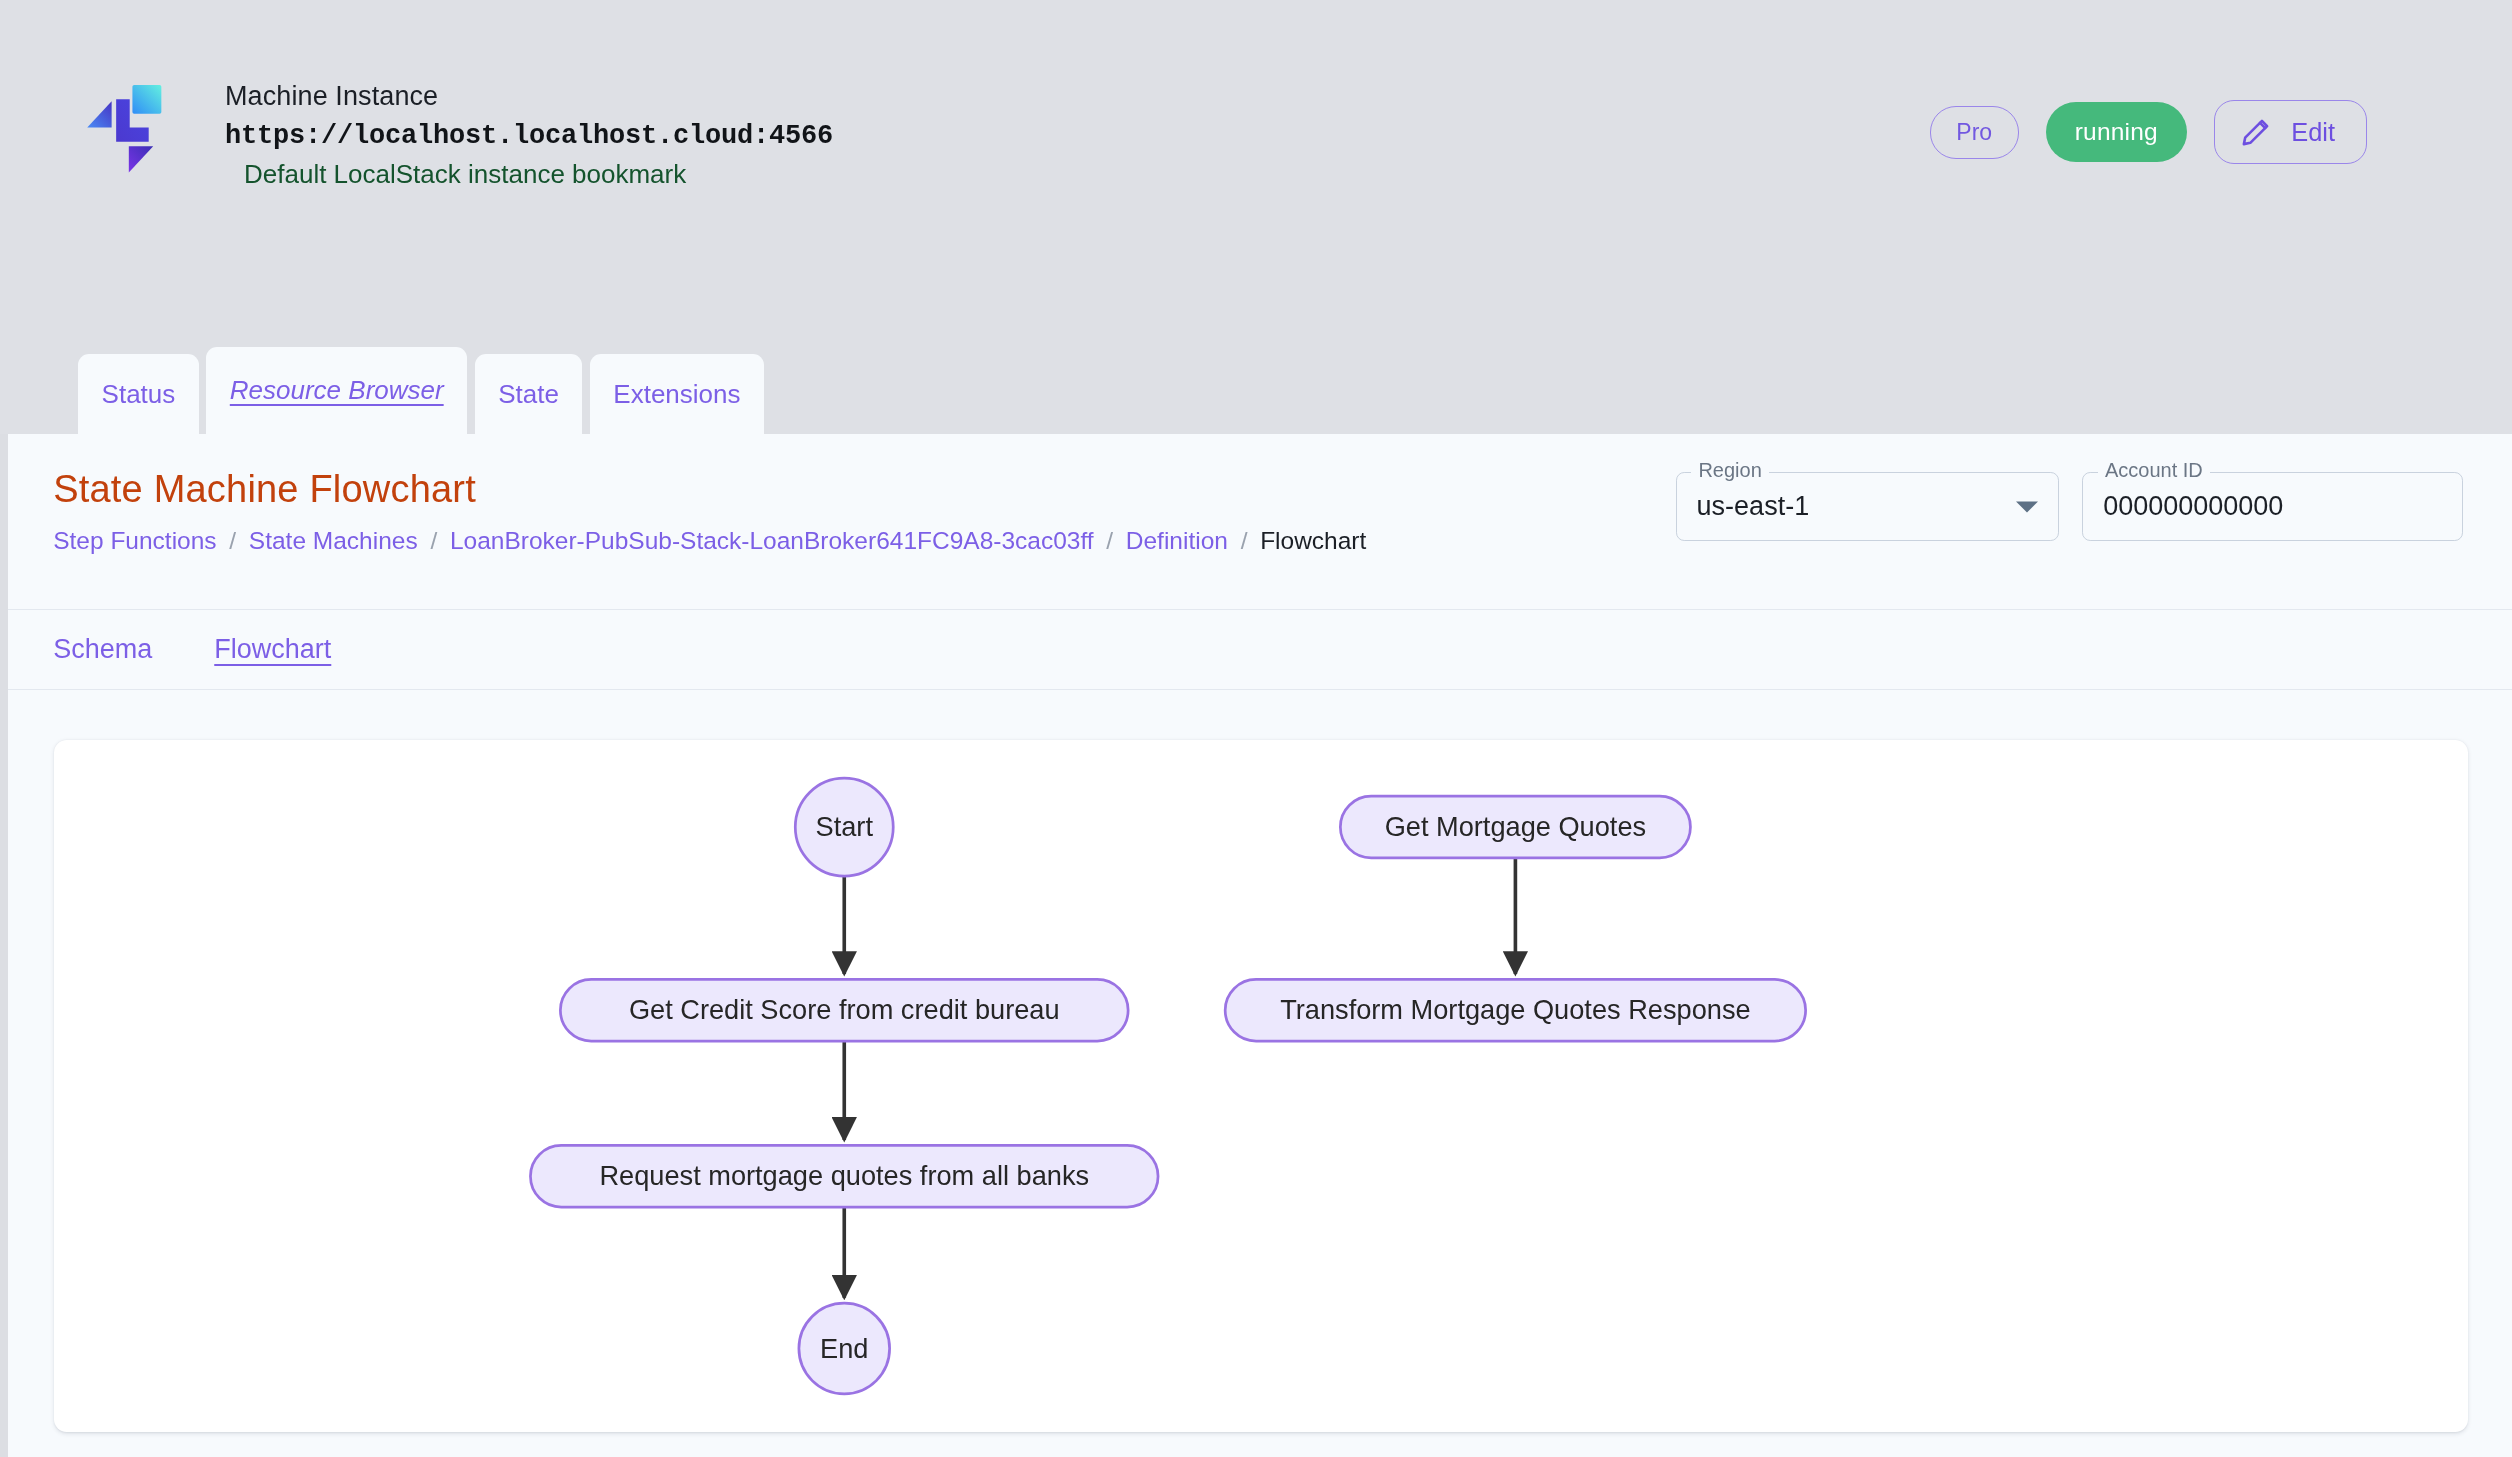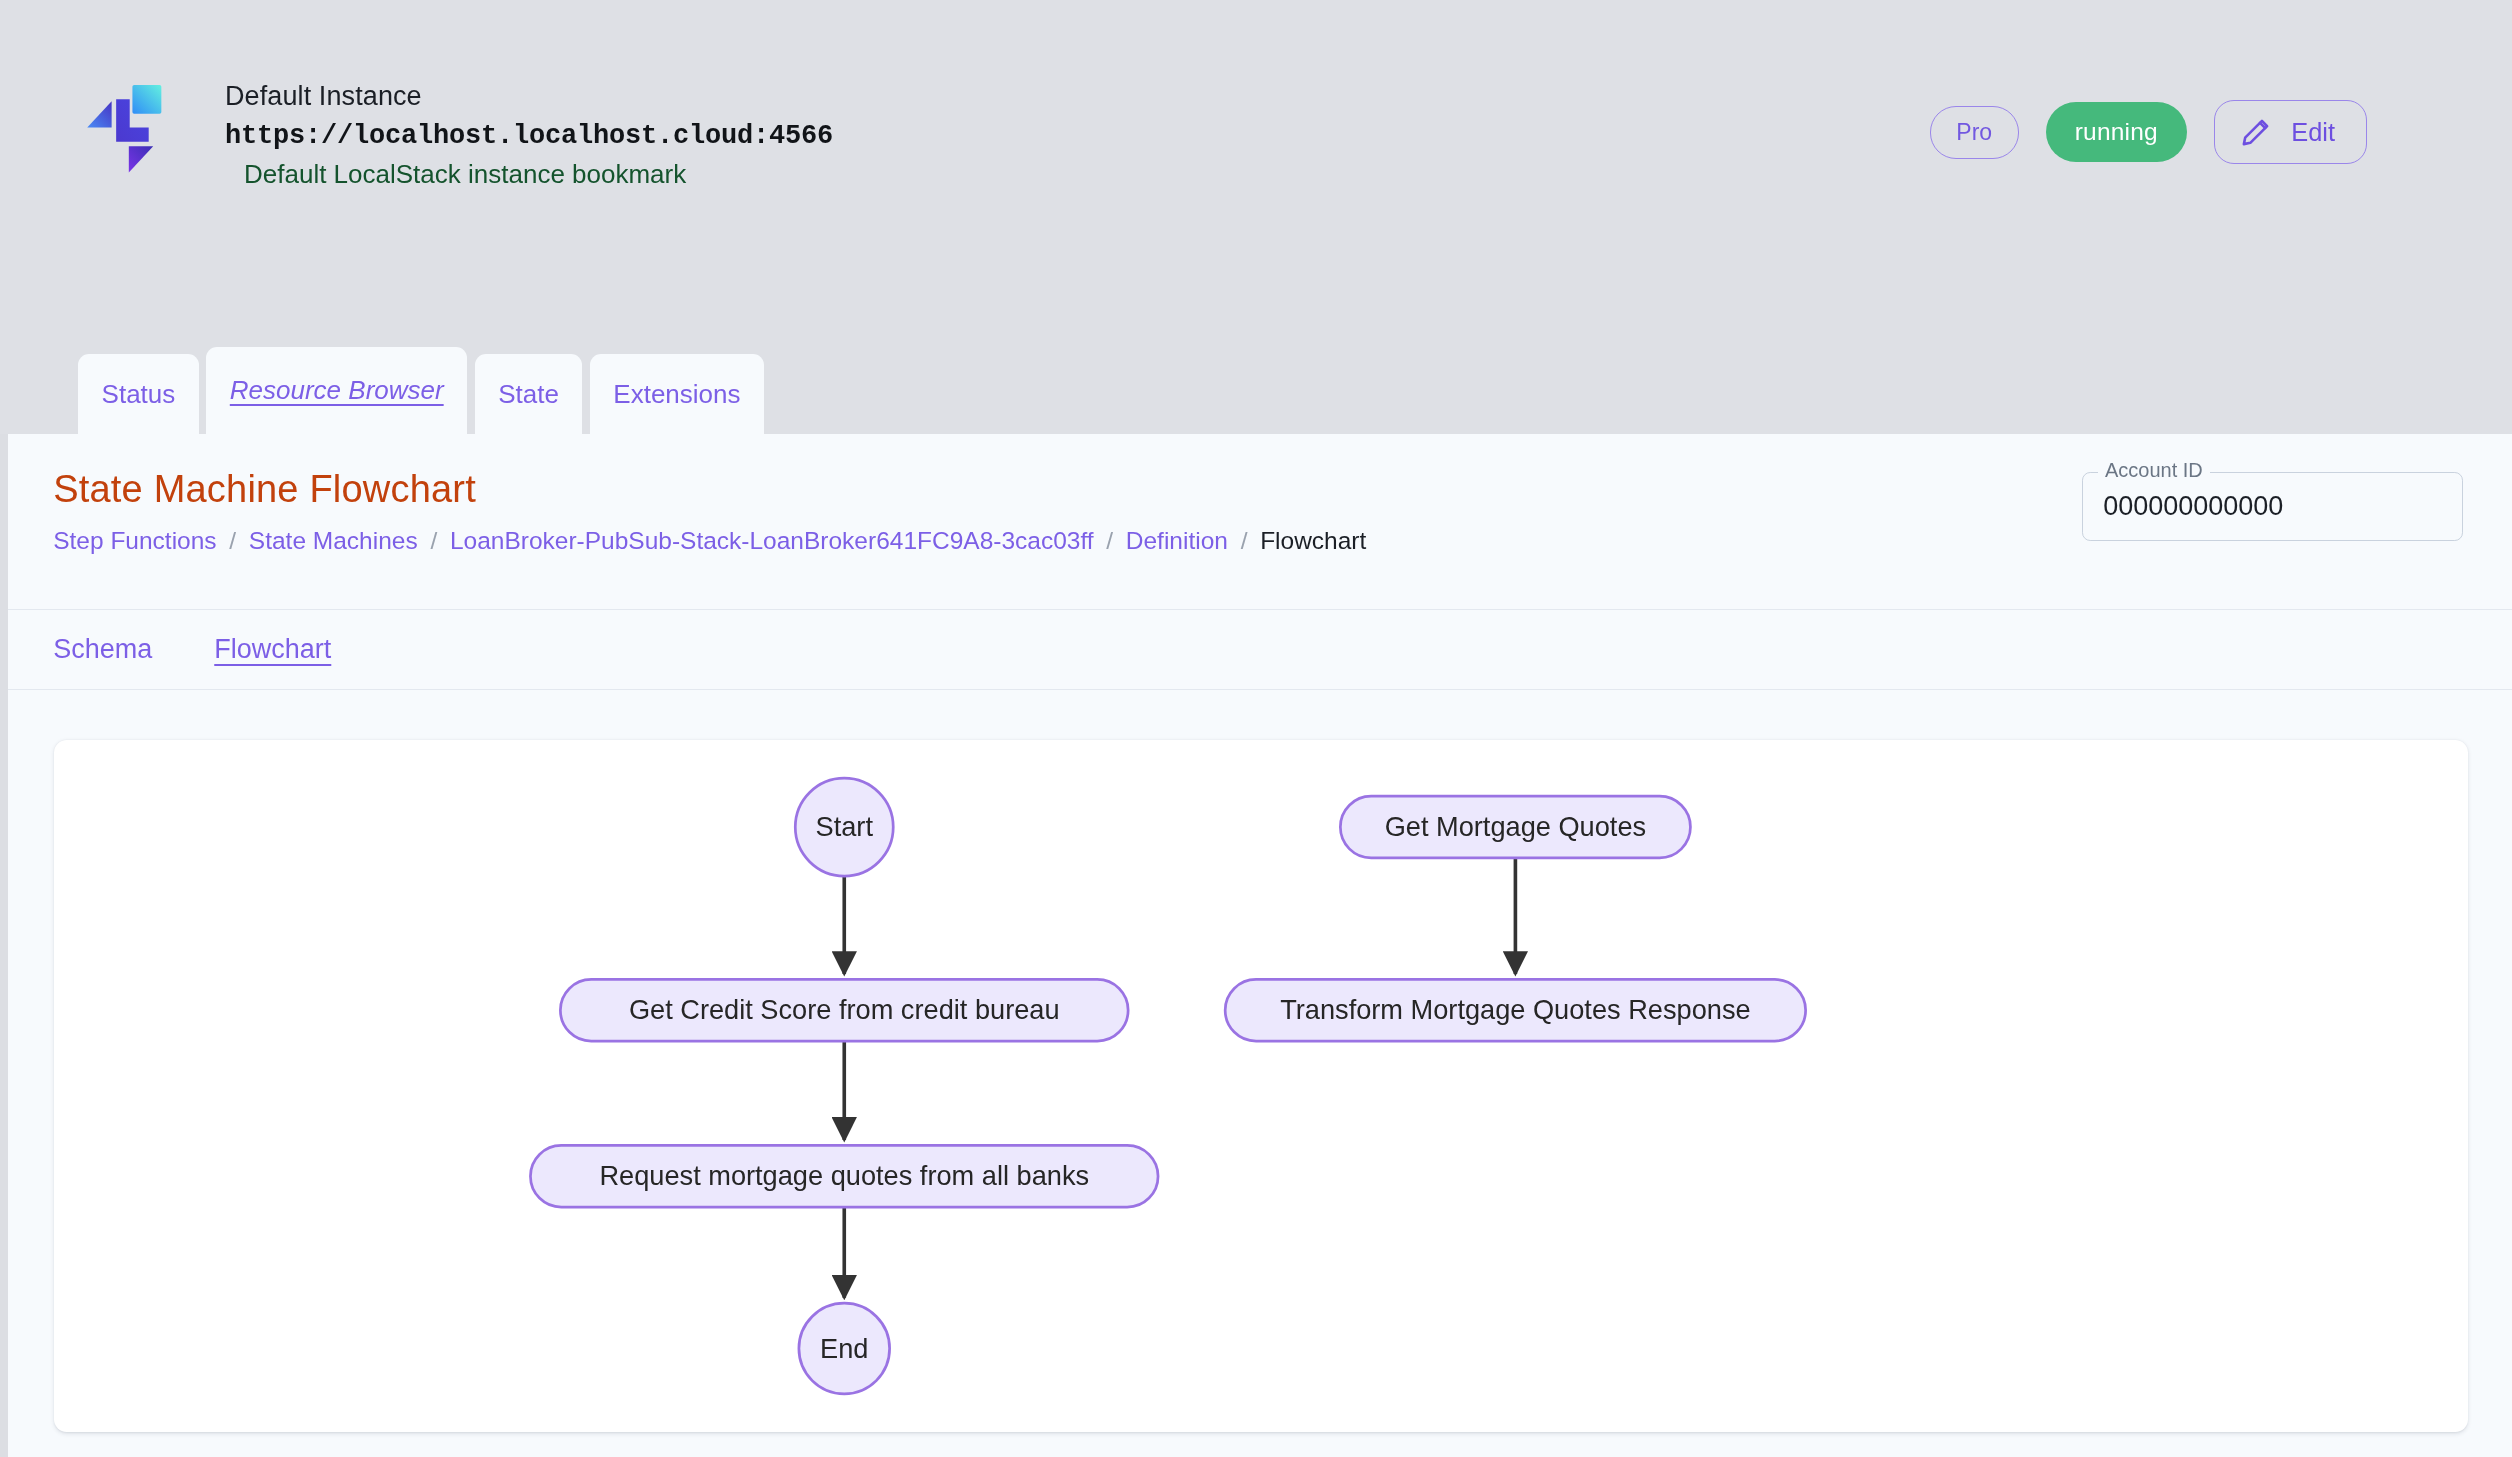--- a/index.html
+++ b/index.html
@@ -281,21 +281,21 @@
                 <stop offset="100%" stop-color="#3a2fb5"></stop>
             </linearGradient>
           </defs>
           <path d="M0 48 L27 19 L27 48 Z" fill="url(#gA)"></path>
           <path d="M32 17 L47 17 L47 48 L68 48 L68 64 L32 64 Z" fill="url(#gB)"></path>
           <rect x="50" y="1" width="32" height="32" rx="2" fill="url(#gC)"></rect>
           <path d="M46 69 L73 69 L46 98 Z" fill="url(#gD)"></path>
         </svg>
       </div>
       <div class="brand-text">
-        <div class="instance-name">Default Instance</div>
+        <div class="instance-name">Machine Instance</div>
         <div class="instance-url">https://localhost.localhost.cloud:4566</div>
       </div>
     </div>
     <div class="instance-desc">Default LocalStack instance bookmark</div>
 
     <div class="header-actions">
       <div class="chip-pro">Pro</div>
       <div class="chip-running">running</div>
       <button class="btn-edit">
         <span class="pencil">
@@ -335,20 +335,25 @@
         <span class="crumb">State Machines</span>
         <span class="crumb-sep">/</span>
         <span class="crumb">LoanBroker-PubSub-Stack-LoanBroker641FC9A8-3cac03ff</span>
         <span class="crumb-sep">/</span>
         <span class="crumb">Definition</span>
         <span class="crumb-sep">/</span>
         <span class="crumb current">Flowchart</span>
       </div>
 
       <div class="field-group">
+        <div class="field field-region">
+          <span class="field-label">Region</span>
+          <span class="field-value">us-east-1</span>
+          <span class="caret"></span>
+        </div>
         <div class="field field-account">
           <span class="field-label">Account ID</span>
           <span class="field-value">000000000000</span>
         </div>
       </div>
     </div>
 
     <div class="subtabs">
       <span class="subtab">Schema</span>
       <span class="subtab active">Flowchart</span>

